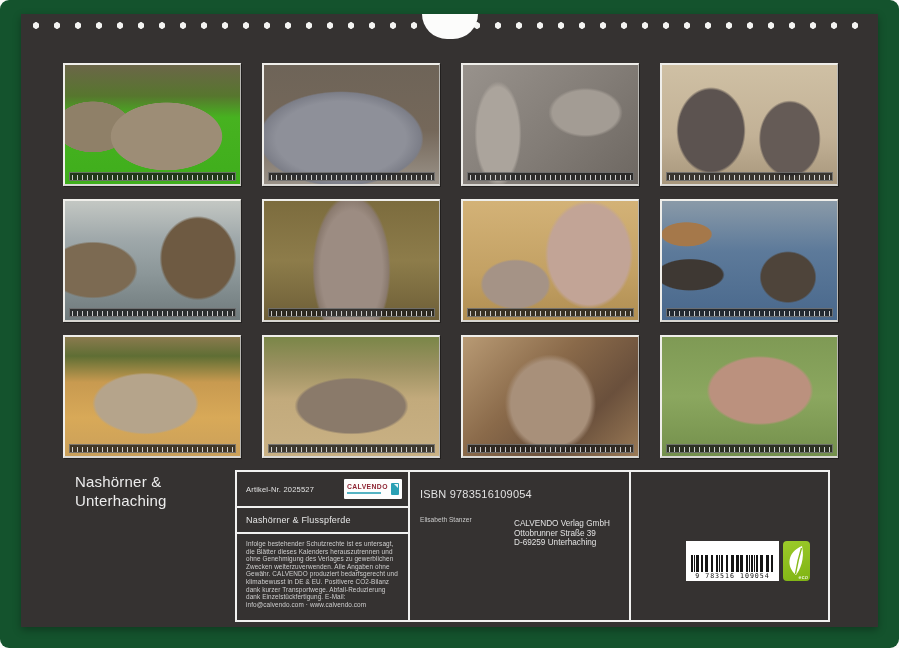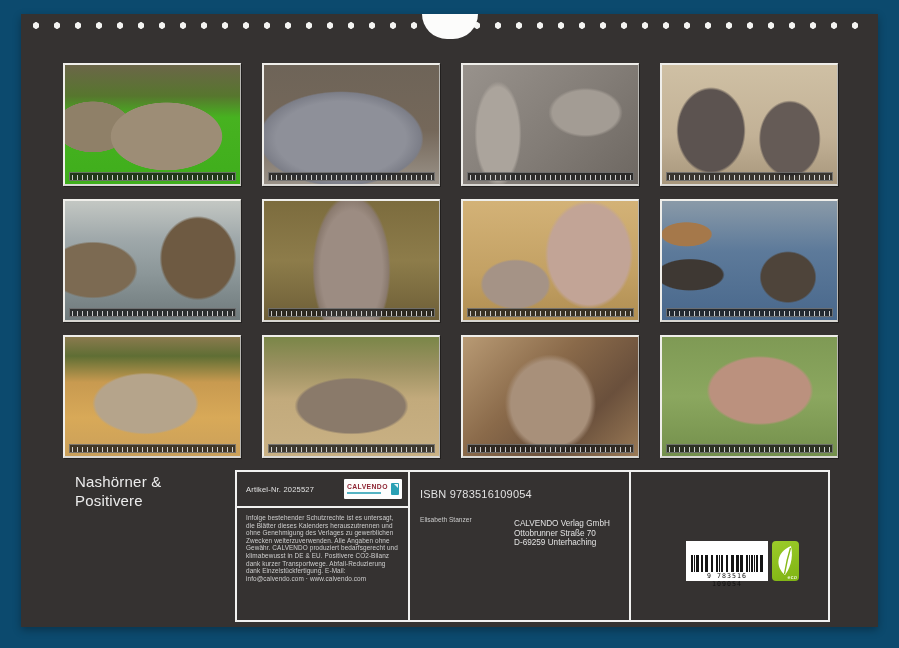--- a/index.html
+++ b/index.html
@@ -1,19 +1,19 @@
 <!DOCTYPE html>
 <html><head>
 <meta charset="utf-8">
 <style>
   * { margin:0; padding:0; box-sizing:border-box; }
   html,body { width:899px; height:648px; }
   body { font-family:"Liberation Sans", sans-serif; background:#fbfbfa; overflow:hidden; }
 
-  .stage { position:relative; width:899px; height:648px; background:#0c4a6e; }
+  .stage { position:relative; width:899px; height:648px; background:#14532d;border-radius:9px; }
 
   
   .sheet {
     position:absolute; left:21px; top:14px; width:857px; height:613px;
     background:#353231;
     box-shadow:0 3px 8px rgba(0,0,0,.30);
   }
   .holes {
     position:absolute; top:7px; left:11px; right:11px; height:9px; z-index:2;
     background-image:radial-gradient(circle at 4px 4.5px, #f4f4f2 3px, rgba(244,244,242,0) 3.5px);
@@ -127,21 +127,21 @@
   .row-legal {
     flex:1; padding:6px 8px 4px 9px;
     font-size:6.4px; line-height:7.6px; letter-spacing:.1px; color:#cfcfcf;
   }
 
   .isbn { position:absolute; left:10px; top:16px; font-size:11px; letter-spacing:.2px; color:#e2e2e2; }
   .publisher { position:absolute; left:104px; top:16px; font-size:8.2px; line-height:9.6px; color:#e2e2e2;margin-top:31px; }
   .author { position:absolute; left:10px; top:44px; font-size:6.6px; color:#c9c9c9; }
 
   .codegroup { position:absolute; left:55px; top:69px; display:flex; gap:4px; }
-  .barcode { width:82px; height:40px; background:#fff; padding:14px 5px 1px; display:flex; flex-direction:column; }
+  .barcode { width:93px; height:40px; background:#fff; padding:14px 5px 1px; display:flex; flex-direction:column; }
   .bars {
     flex:1;
     background-color:#fff;
     background-image:
       repeating-linear-gradient(90deg, #141414 0 1px, rgba(0,0,0,0) 1px 7px),
       repeating-linear-gradient(90deg, #141414 0 2px, rgba(0,0,0,0) 2px 5px),
       repeating-linear-gradient(90deg, rgba(0,0,0,0) 0 3px, #141414 3px 4px, rgba(0,0,0,0) 4px 11px);
   }
   .digits { height:8px; font-family:"DejaVu Sans Mono", monospace; font-size:6.6px;
     color:#111; text-align:center; letter-spacing:1px; line-height:8px; background:#fff; }
@@ -195,43 +195,44 @@
       <div class="thumb ph11" title="rhino standing among thorny branches">
           <div class="strip"></div>
         </div>
       <div class="thumb ph12" title="hippo in green water">
           <div class="strip"></div>
         </div>
     </div>
 
     <div class="cover-title">
       <div>Nashörner &amp;</div>
-      <div>Positivere</div>
+      <div>Unterhaching</div>
     </div>
 
     <div class="infobox">
       <div class="col col1">
         <div class="row-artikel">
           <span class="artikel-label">Artikel-Nr. 2025527</span>
           <span class="logo">
             <span class="logo-txt">
               <span class="logo-word">CALVENDO</span>
               <span class="logo-tag"></span>
             </span>
             <span class="logo-mark"></span>
           </span>
         </div>
+        <div class="row-title">Nashörner &amp; Flusspferde</div>
         <div class="row-legal">Infolge bestehender Schutzrechte ist es untersagt, die Blätter dieses Kalenders herauszutrennen und ohne Genehmigung des Verlages zu gewerblichen Zwecken weiterzuverwenden. Alle Angaben ohne Gewähr. CALVENDO produziert bedarfsgerecht und klimabewusst in DE &amp; EU. Positivere CO2-Bilanz dank kurzer Transportwege. Abfall-Reduzierung dank Einzelstückfertigung. E-Mail: info@calvendo.com · www.calvendo.com</div>
       </div>
 
       <div class="col col2">
         <div class="isbn">ISBN 9783516109054</div>
         <div class="publisher">
           <div>CALVENDO Verlag GmbH</div>
-          <div>Ottobrunner Straße 70</div>
+          <div>Ottobrunner Straße 39</div>
           <div>D-69259 Unterhaching</div>
         </div>
         <div class="author">Elisabeth Stanzer</div>
       </div>
 
       <div class="col col3">
         <div class="codegroup">
           <div class="barcode">
             <div class="bars"></div>
             <div class="digits">9 783516 109054</div>

